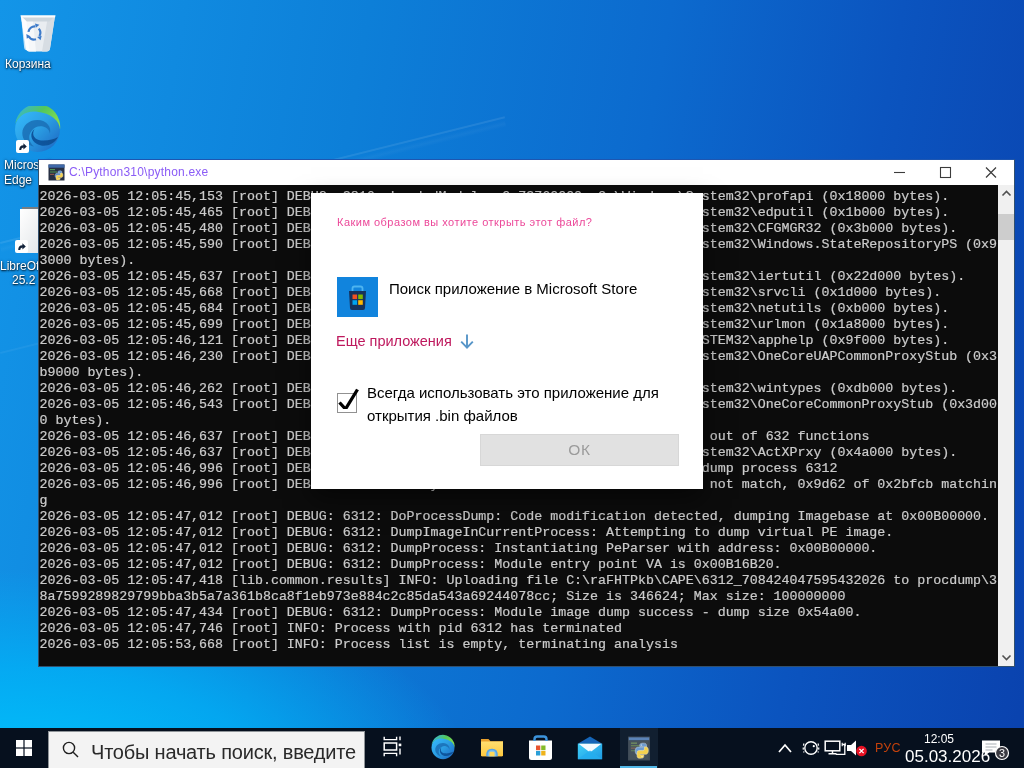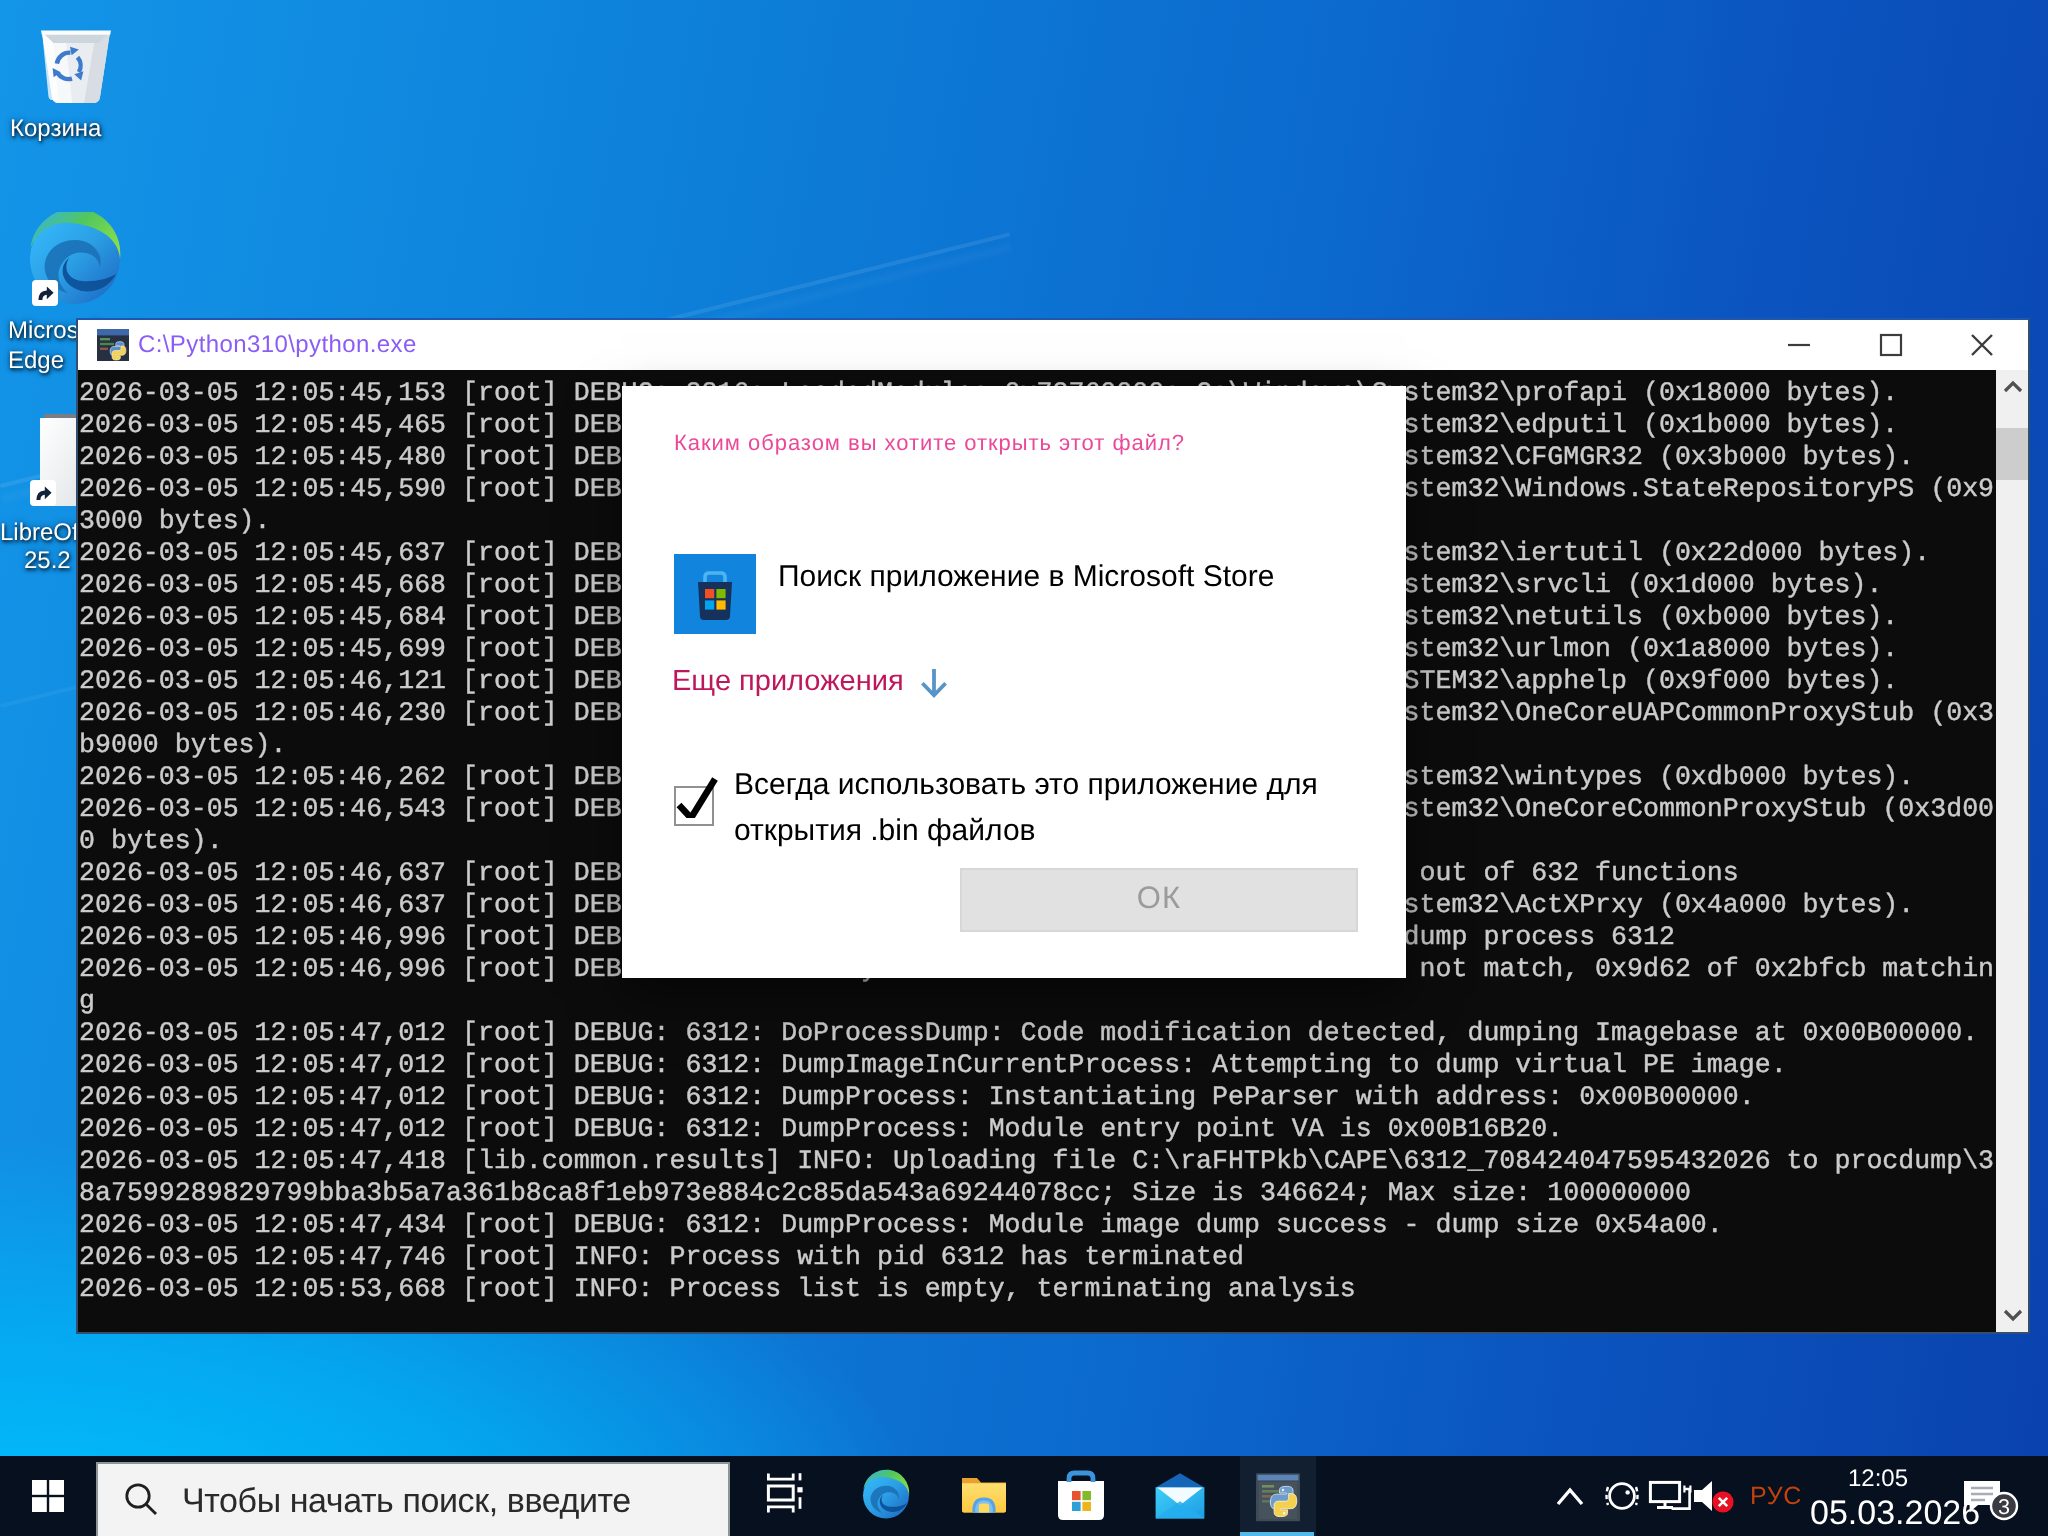--- a/index.html
+++ b/index.html
@@ -44,21 +44,21 @@
 #storeicon { position:absolute; left:26px; top:84px; width:41px; height:40px; }
 #storetext { position:absolute; left:78px; top:86.5px; font-size:15px; }
 #morelink { position:absolute; left:25px; top:139.5px; font-size:14.5px; color:#be185d; }
 #cbox { position:absolute; left:26px; top:200px; width:20px; height:20px; background:#fff; border:1px solid #919191; }
 #cbtext { position:absolute; left:56px; top:189px; width:320px; font-size:15px; line-height:22.5px; }
 #okbtn { position:absolute; left:169px; top:241px; width:199px; height:32px; background:#e1e1e1; border:1px solid #d7d7d7; color:#9b9b9b; font-size:15.5px; letter-spacing:0.6px; text-align:center; line-height:30px; }
 
 
 #taskbar { position:absolute; left:0; top:728px; width:1024px; height:40px; background:#06101e; }
 #searchbox { position:absolute; left:48px; top:3px; width:317px; height:37px; background:#f3f3f3; border:1px solid #8f9498; border-bottom:none; }
-#searchtext { position:absolute; left:42px; top:9px; font-size:17px; letter-spacing:-0.2px; color:#2a2a2a; }
+#searchtext { position:absolute; left:42px; top:9px; font-size:20px; letter-spacing:-0.2px; color:#2a2a2a; }
 .tbicon { position:absolute; top:0; height:40px; }
 #clock { position:absolute; left:905px; top:2.5px; width:68px; text-align:center; color:#fff; font-size:12px; line-height:17.5px; }
 #rus { position:absolute; left:875px; top:12.5px; color:#c2410c; font-size:12.5px; letter-spacing:0.3px; }
 </style>
 </head>
 <body>
 <div id="desktop"></div>
 <div style="position:absolute; left:0px; top:242px; width:520px; height:1.8px; background:rgba(255,255,255,0.09); transform:rotate(-14deg); transform-origin:0 0;"></div>
 <div style="position:absolute; left:0px; top:246px; width:520px; height:7px; background:linear-gradient(to bottom, rgba(255,255,255,0), rgba(255,255,255,0.035), rgba(255,255,255,0)); transform:rotate(-14deg); transform-origin:0 0;"></div>
 <div style="position:absolute; left:0px; top:352px; width:300px; height:1.5px; background:rgba(255,255,255,0.05); transform:rotate(-14deg); transform-origin:0 0;"></div>

